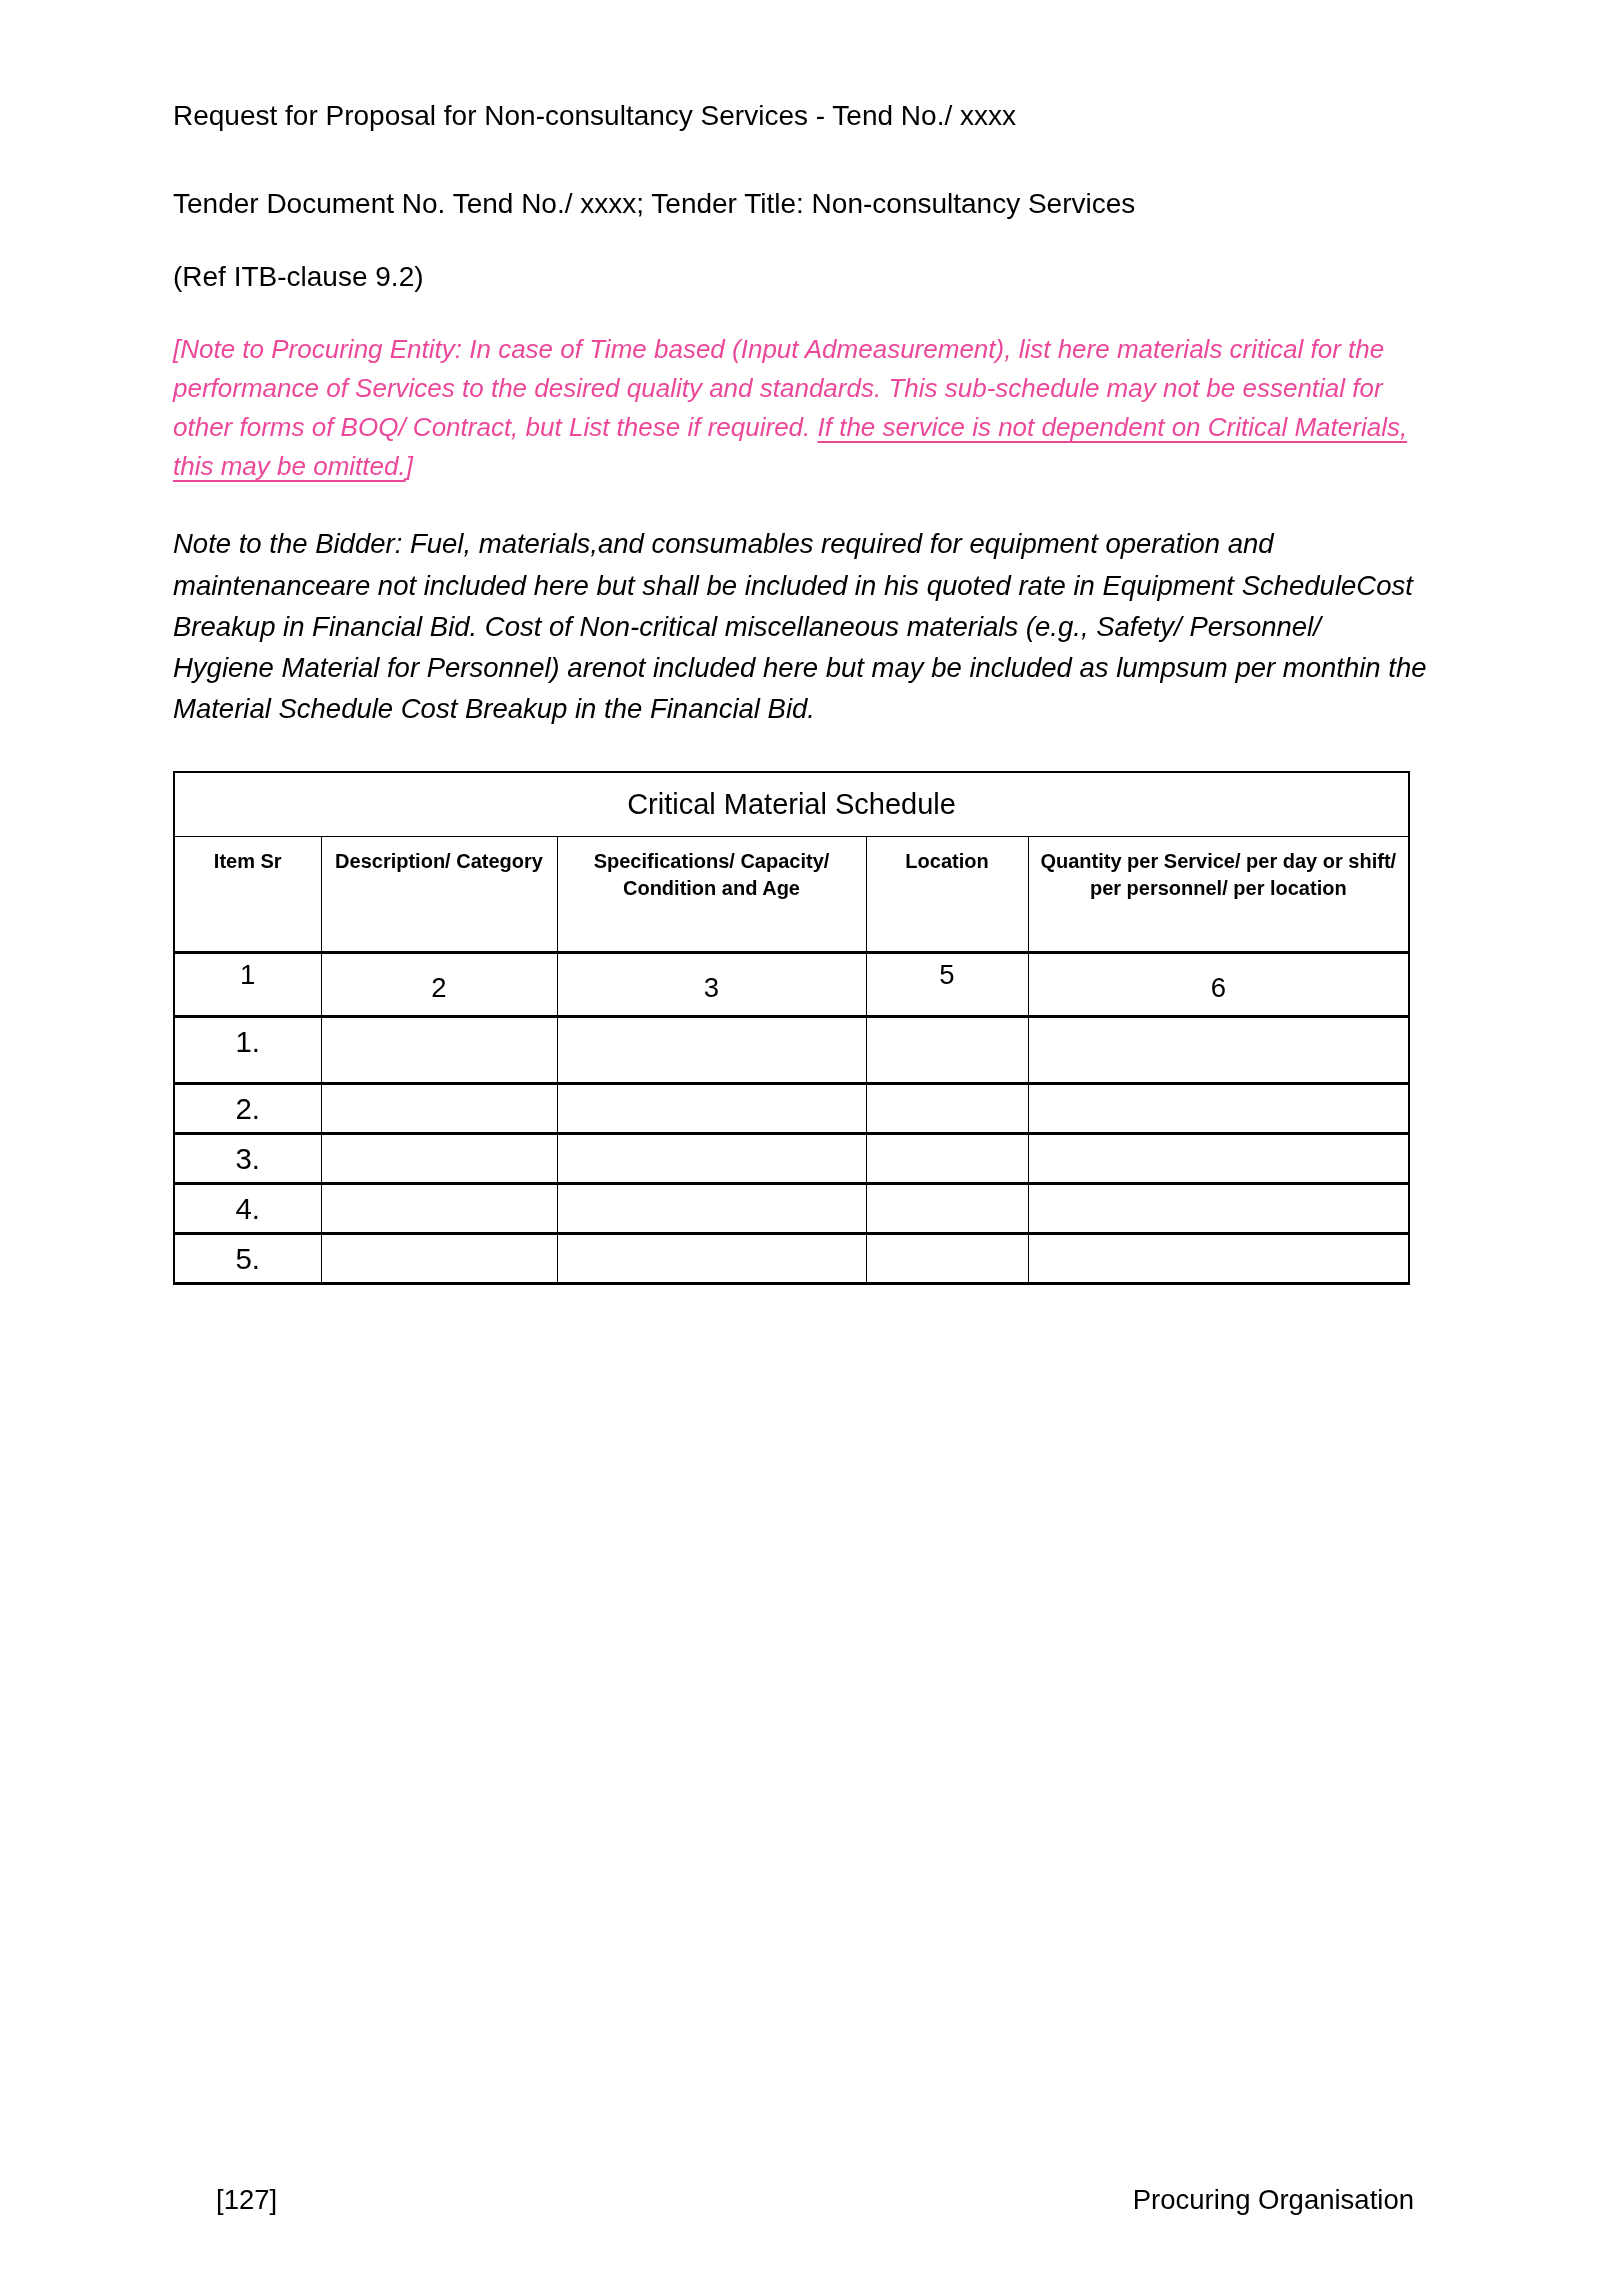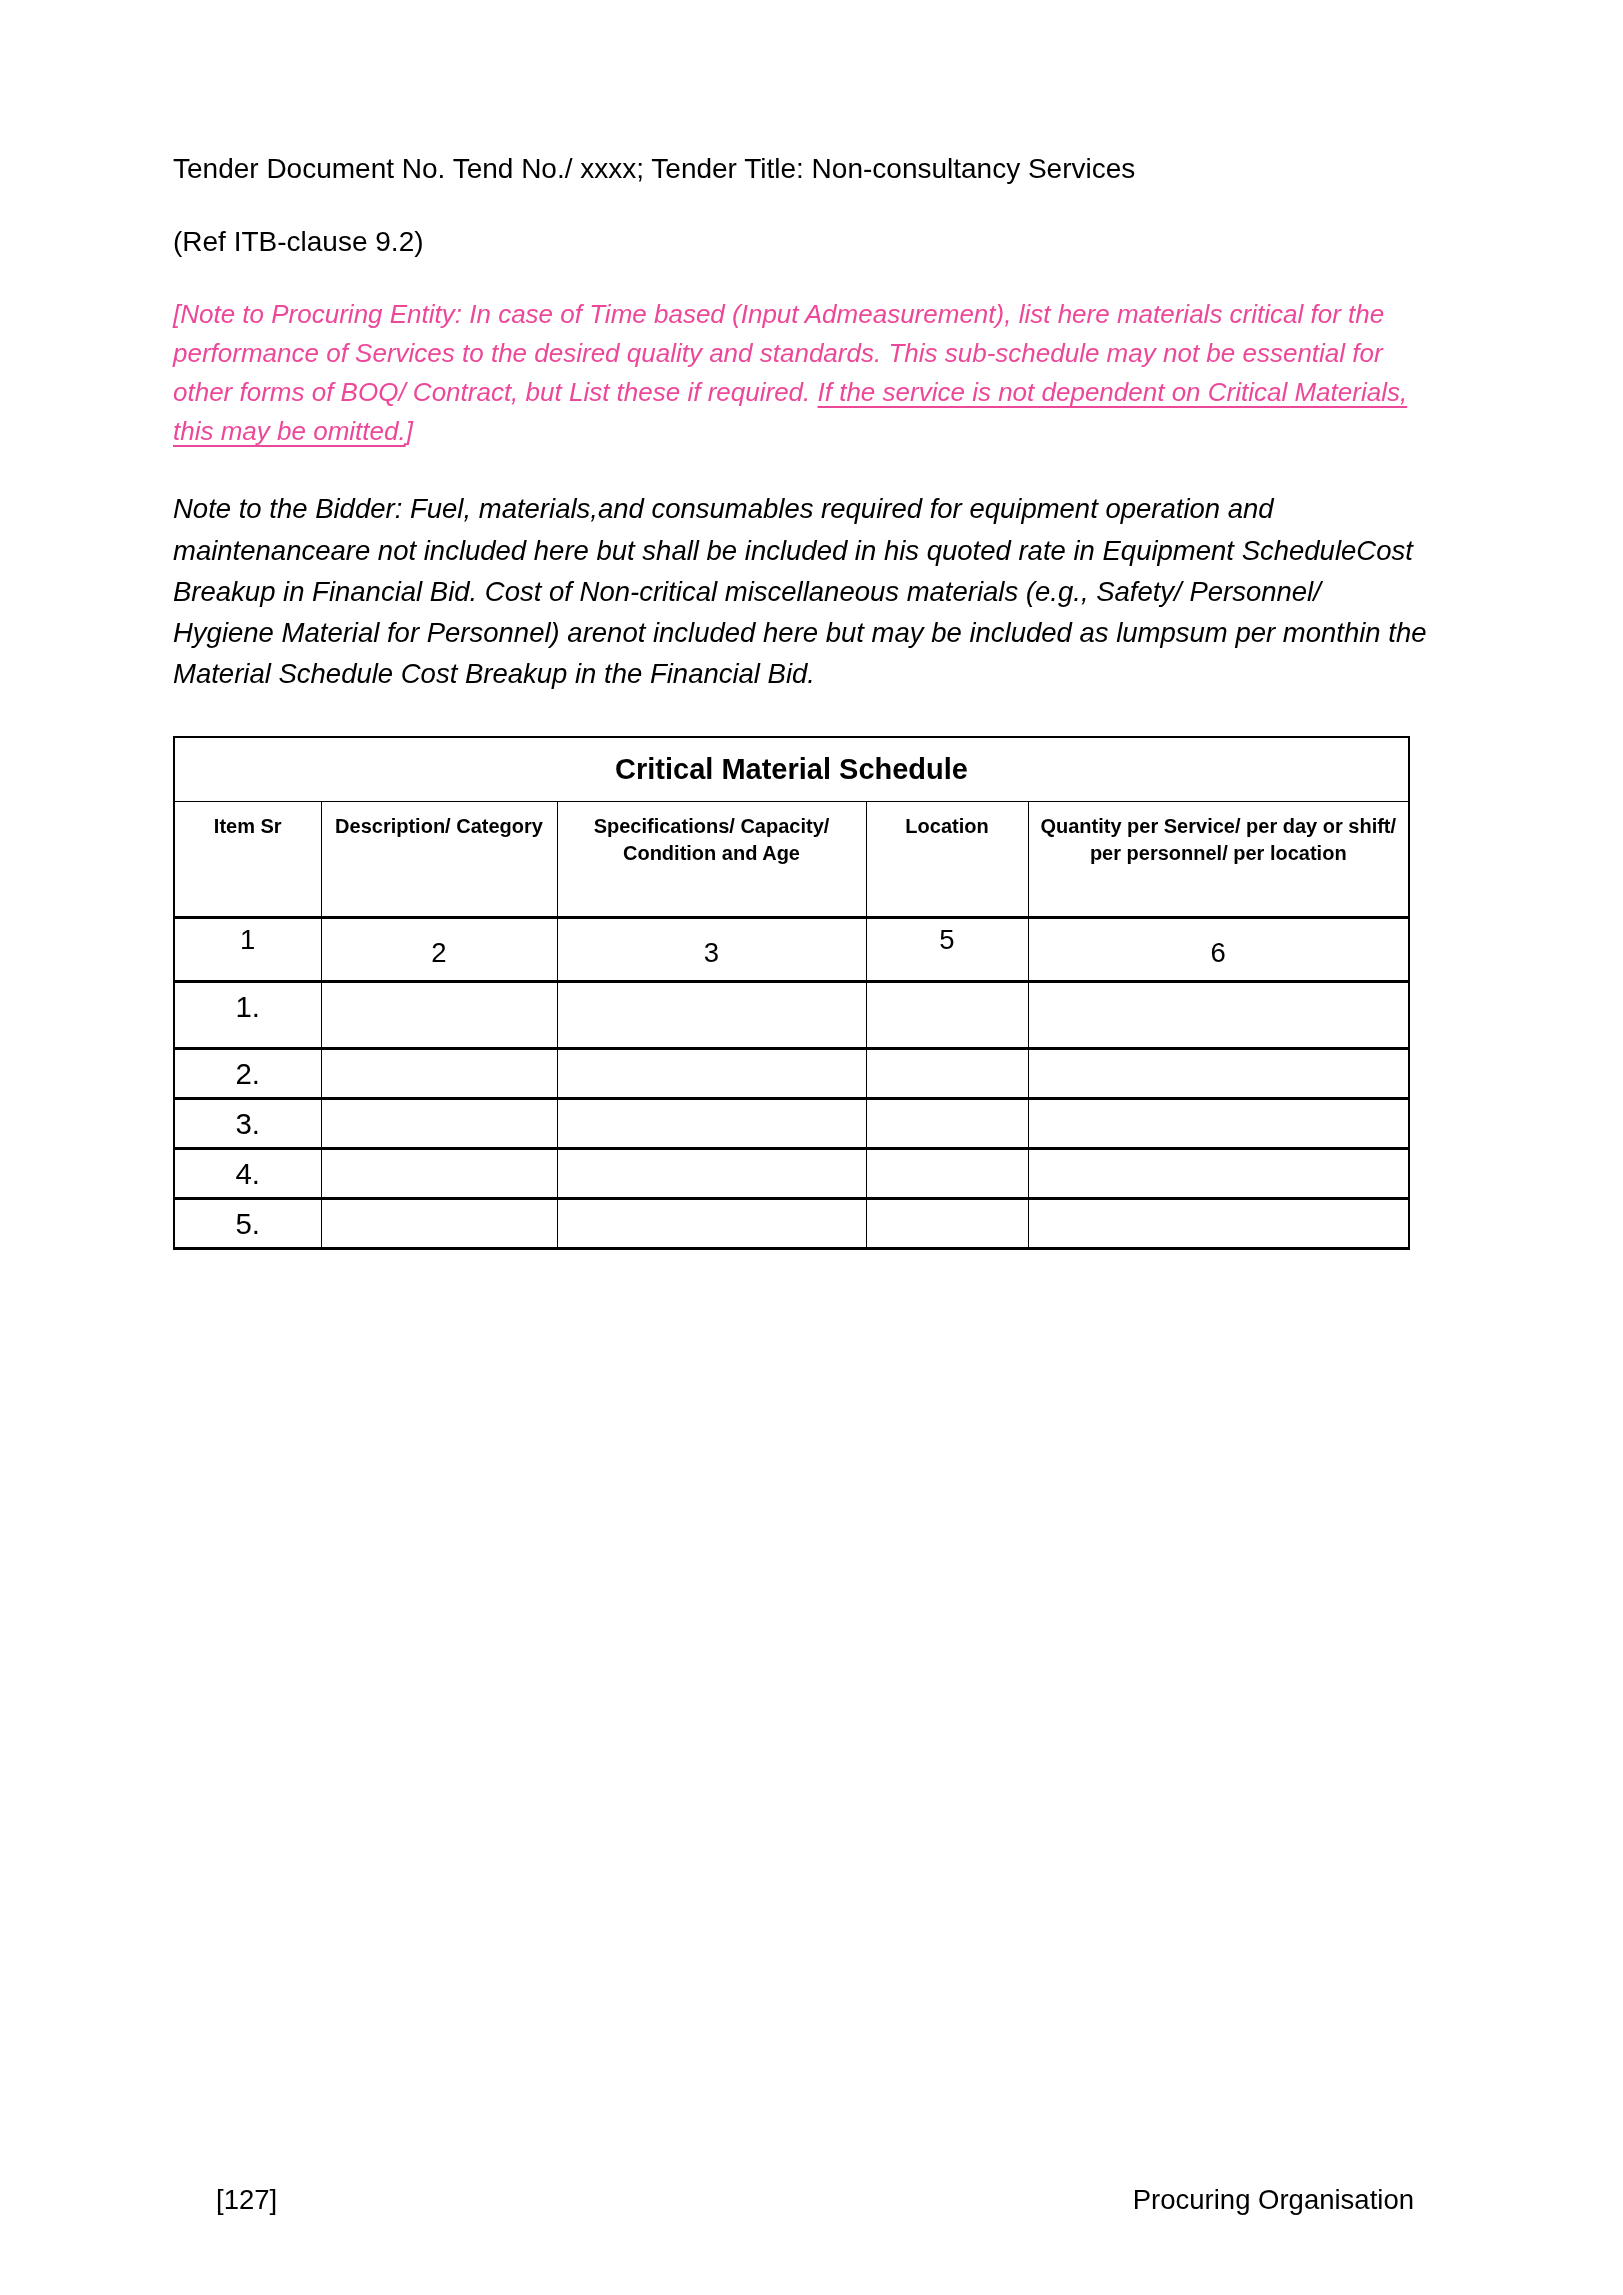--- a/index.html
+++ b/index.html
@@ -74,21 +74,21 @@
   }
   
   table.cms tr > *:first-child{border-left:2px solid #000;}
   table.cms tr > *:last-child{border-right:2px solid #000;}
   tr.caption-row > td{
     border-top:2px solid #000;
     border-bottom:1.3px solid #000;
     border-left:2px solid #000 !important;
     border-right:2px solid #000 !important;
     text-align:center;
-    font-weight:bold;
+    font-weight:normal;
     font-size:29px;
     height:65px;
     vertical-align:middle;
   }
   tr.header-row > th{
     border-top:1.3px solid #000;
     border-bottom:3.3px solid #000;
     height:116px;
     vertical-align:top;
     text-align:center;
@@ -121,20 +121,21 @@
     justify-content:space-between;
     font-size:27.5px;
   }
 </style>
 </head>
 <body>
 
 <div class="page">
   <div class="content">
 
+    <div class="running-header">Request for Proposal for Non-consultancy Services - Tend No./ xxxx</div>
 
 
     <div class="tender-line">Tender Document No. Tend No./ xxxx; Tender Title: Non-consultancy Services</div>
 
     <div class="ref-line">(Ref ITB-clause 9.2)</div>
 
     <div class="procuring-note"><span>[Note to Procuring Entity: In case of Time based (Input Admeasurement), list here materials critical for the performance of Services to the desired quality and standards. This sub-schedule may not be essential for other forms of BOQ/ Contract, but List these if required. </span><span class="underlined">If the service is not dependent on Critical Materials, this may be omitted.</span><span>]</span></div>
 
     <div class="bidder-note">Note to the Bidder: Fuel, materials,and consumables required for equipment operation and maintenanceare not included here but shall be included in his quoted rate in Equipment ScheduleCost Breakup in Financial Bid. Cost of Non-critical miscellaneous materials (e.g., Safety/ Personnel/ Hygiene Material for Personnel) arenot included here but may be included as lumpsum per monthin the Material Schedule Cost Breakup in the Financial Bid.</div>
 

